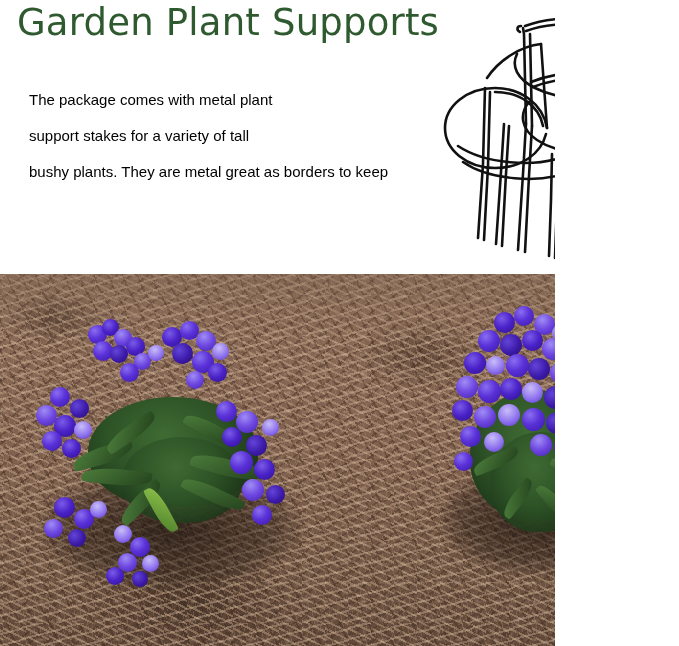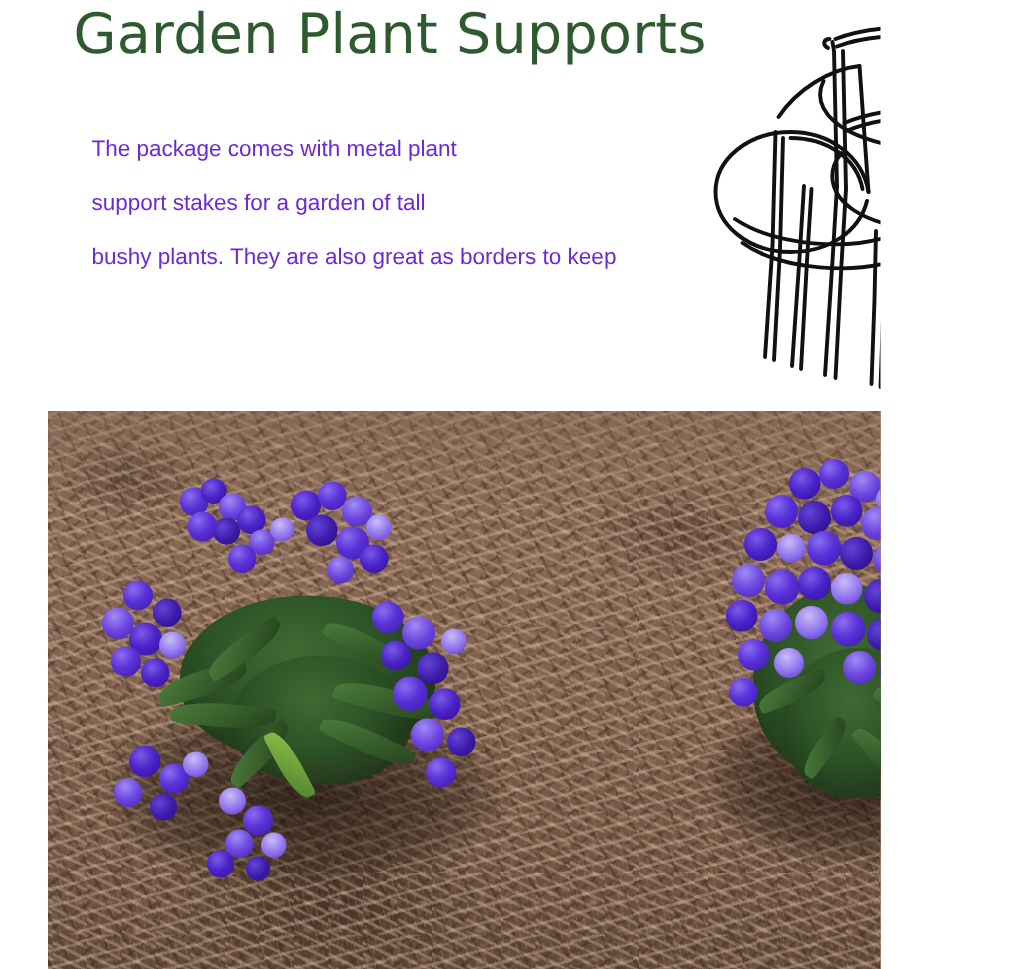--- a/index.html
+++ b/index.html
@@ -8,21 +8,20 @@
     padding: 0;
     background: #ffffff;
   }
   #page {
     position: relative;
     width: 555px;
     height: 646px;
     overflow: hidden;
     background: #ffffff;
     font-family: "Liberation Sans", "DejaVu Sans", sans-serif;
-    margin-left: 32px;
   }
 
   
   #header-panel {
     position: absolute;
     left: 0; top: 0;
     width: 679px;
     height: 274px;
     background: #ffffff;
   }
@@ -40,21 +39,21 @@
   }
   #description {
     position: absolute;
     left: 29px;
     top: 82px;
     width: 500px;
   }
   .desc-line {
     font-size: 15px;
     line-height: 36px;
-    color: #6d28d9;
+    color: #000000;
     white-space: nowrap;
     font-family: "Liberation Sans", "DejaVu Sans", sans-serif;
   }
 
   
   #support-illustration {
     position: absolute;
     left: 425px;
     top: 4px;
     width: 254px;
@@ -157,22 +156,22 @@
 <body>
 
 <div id="page">
 
   <div id="header-panel">
 
     <div id="page-title">Garden Plant Supports</div>
 
     <div id="description">
       <div class="desc-line">The package comes with metal plant</div>
-      <div class="desc-line">support stakes for a garden of tall</div>
-      <div class="desc-line">bushy plants. They are also great as borders to keep</div>
+      <div class="desc-line">support stakes for a variety of tall</div>
+      <div class="desc-line">bushy plants. They are metal great as borders to keep</div>
     </div>
 
     <div id="support-illustration">
       <svg viewBox="0 0 254 262" xmlns="http://www.w3.org/2000/svg" fill="none" stroke="#111111" stroke-width="2.6" stroke-linecap="round" stroke-linejoin="round">
 
         <path d="M 122 124 C 118 100 96 84 70 84 C 42 84 20 102 20 124
                  C 20 146 42 164 70 164 C 96 164 116 150 121 130"></path>
 
         <path d="M 118 122 C 114 101 94 88 70 88"></path>
 

